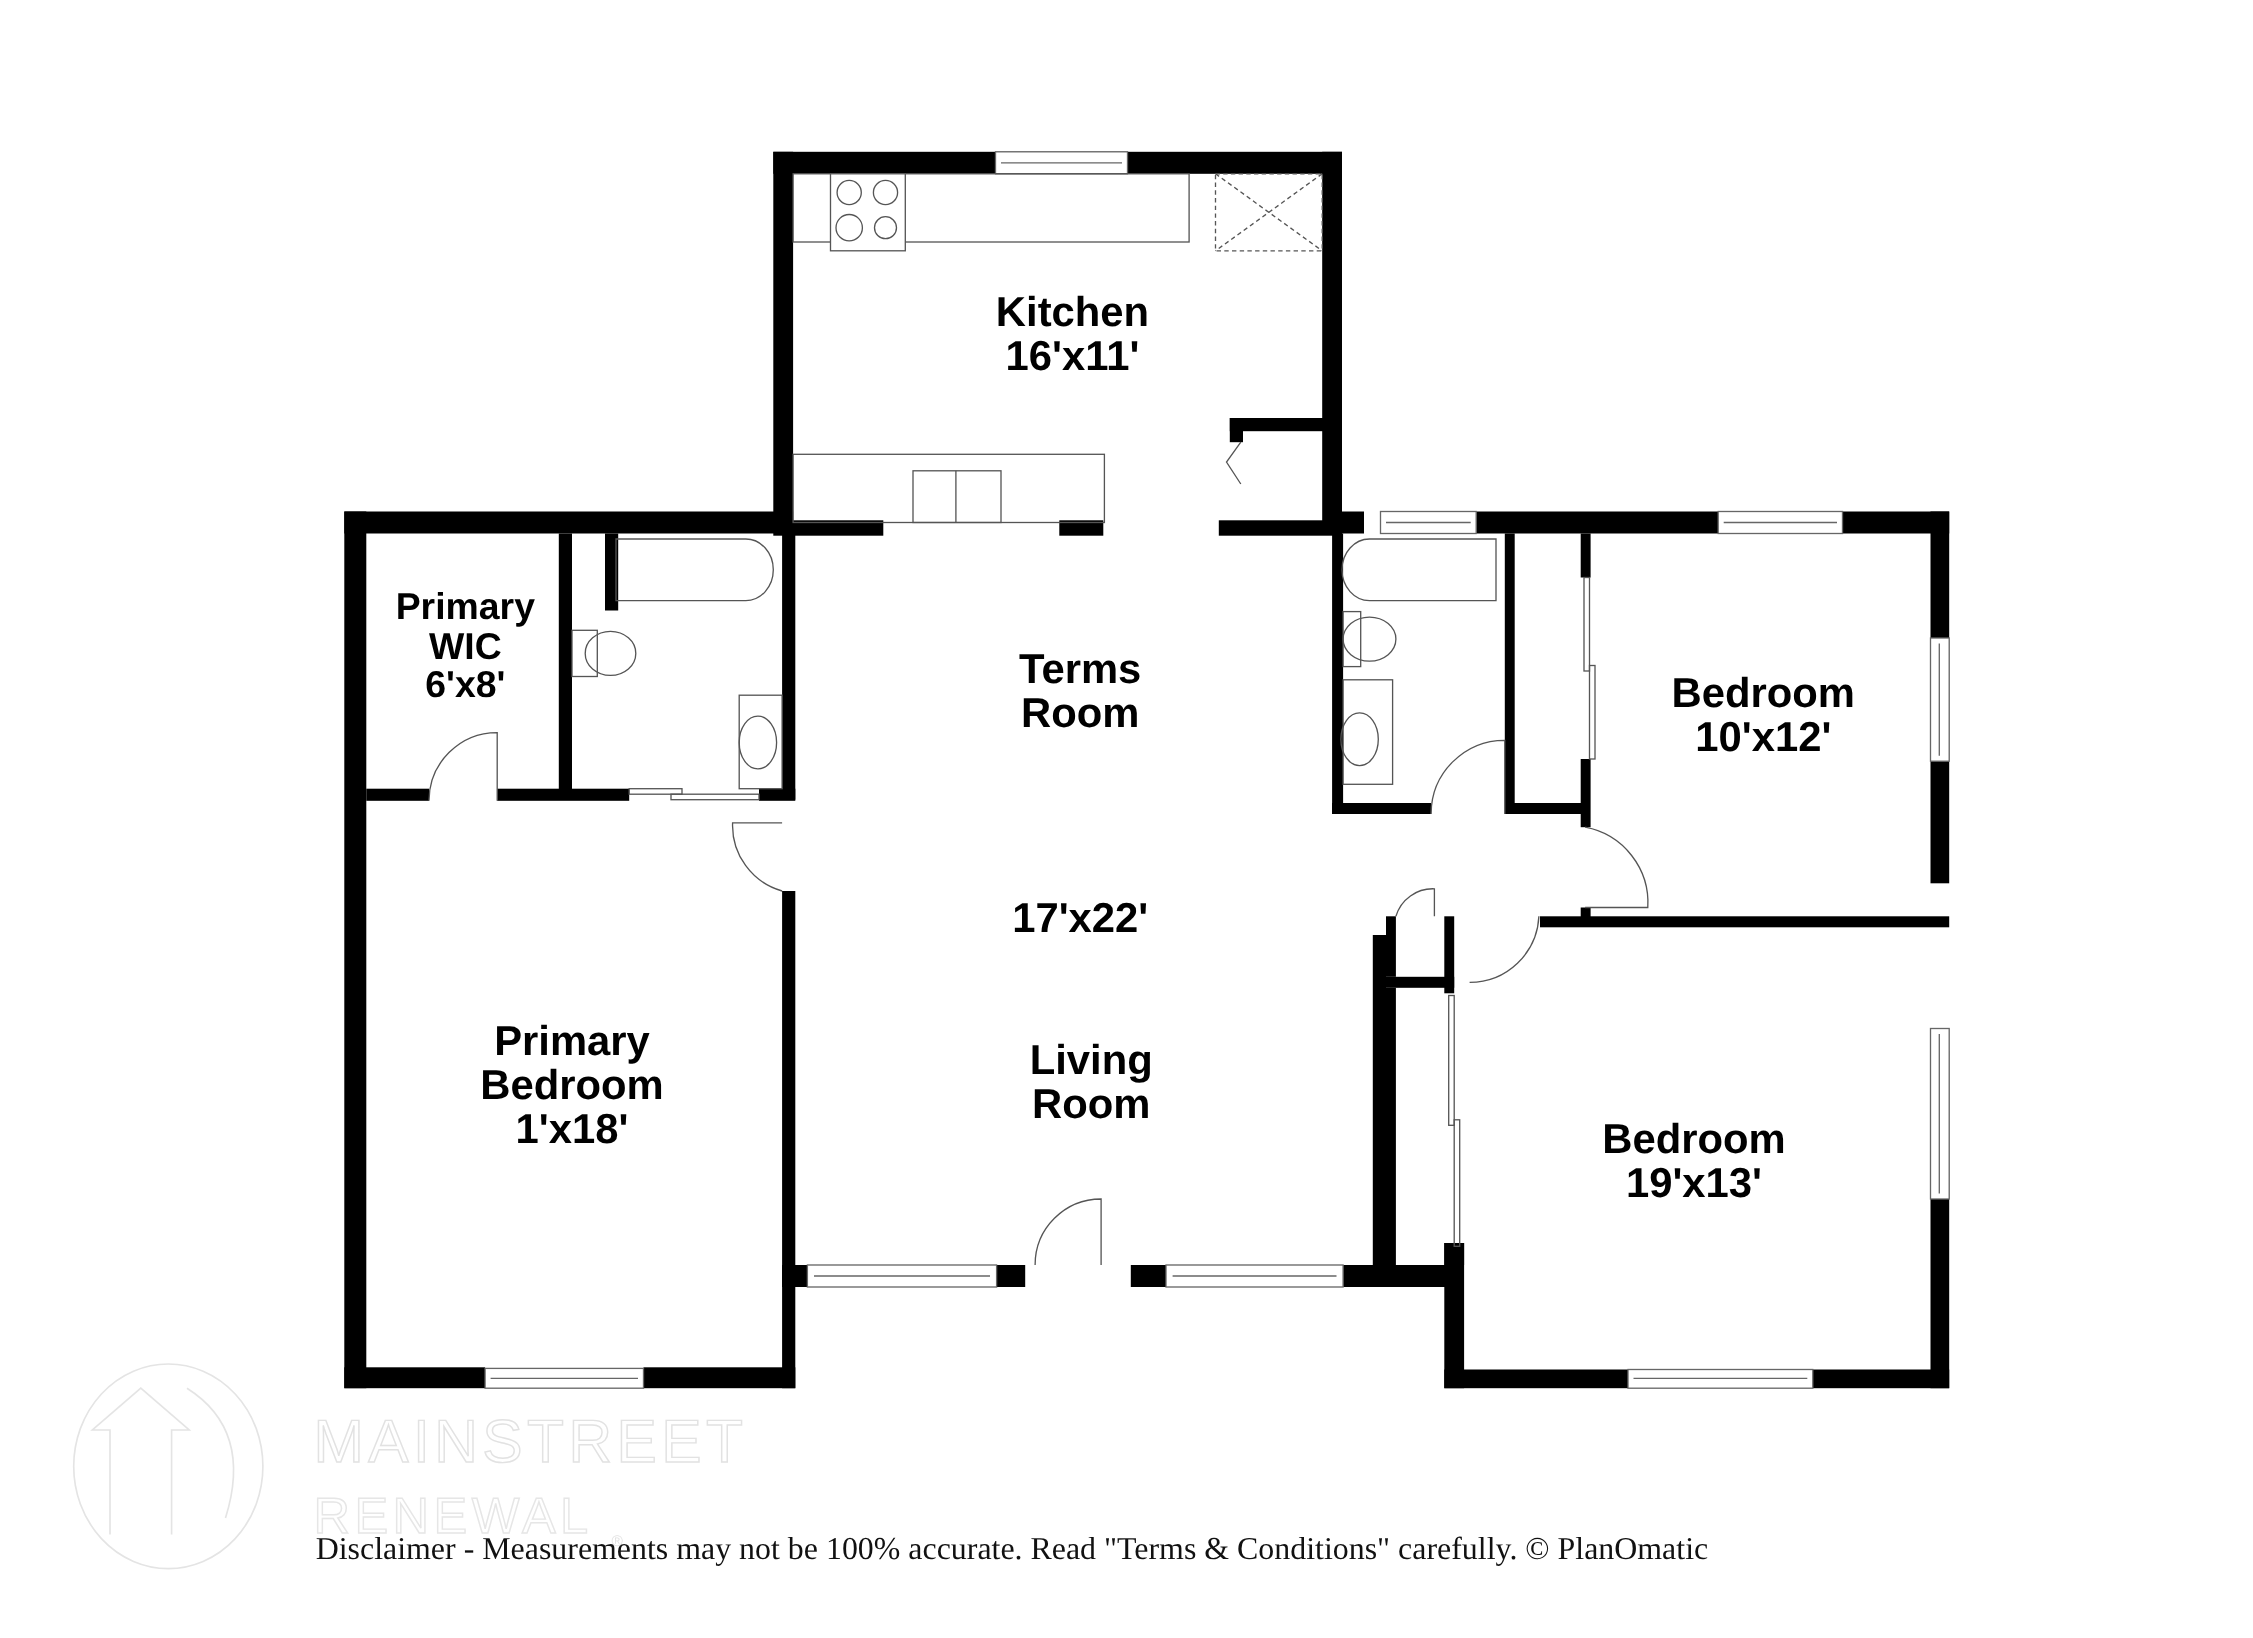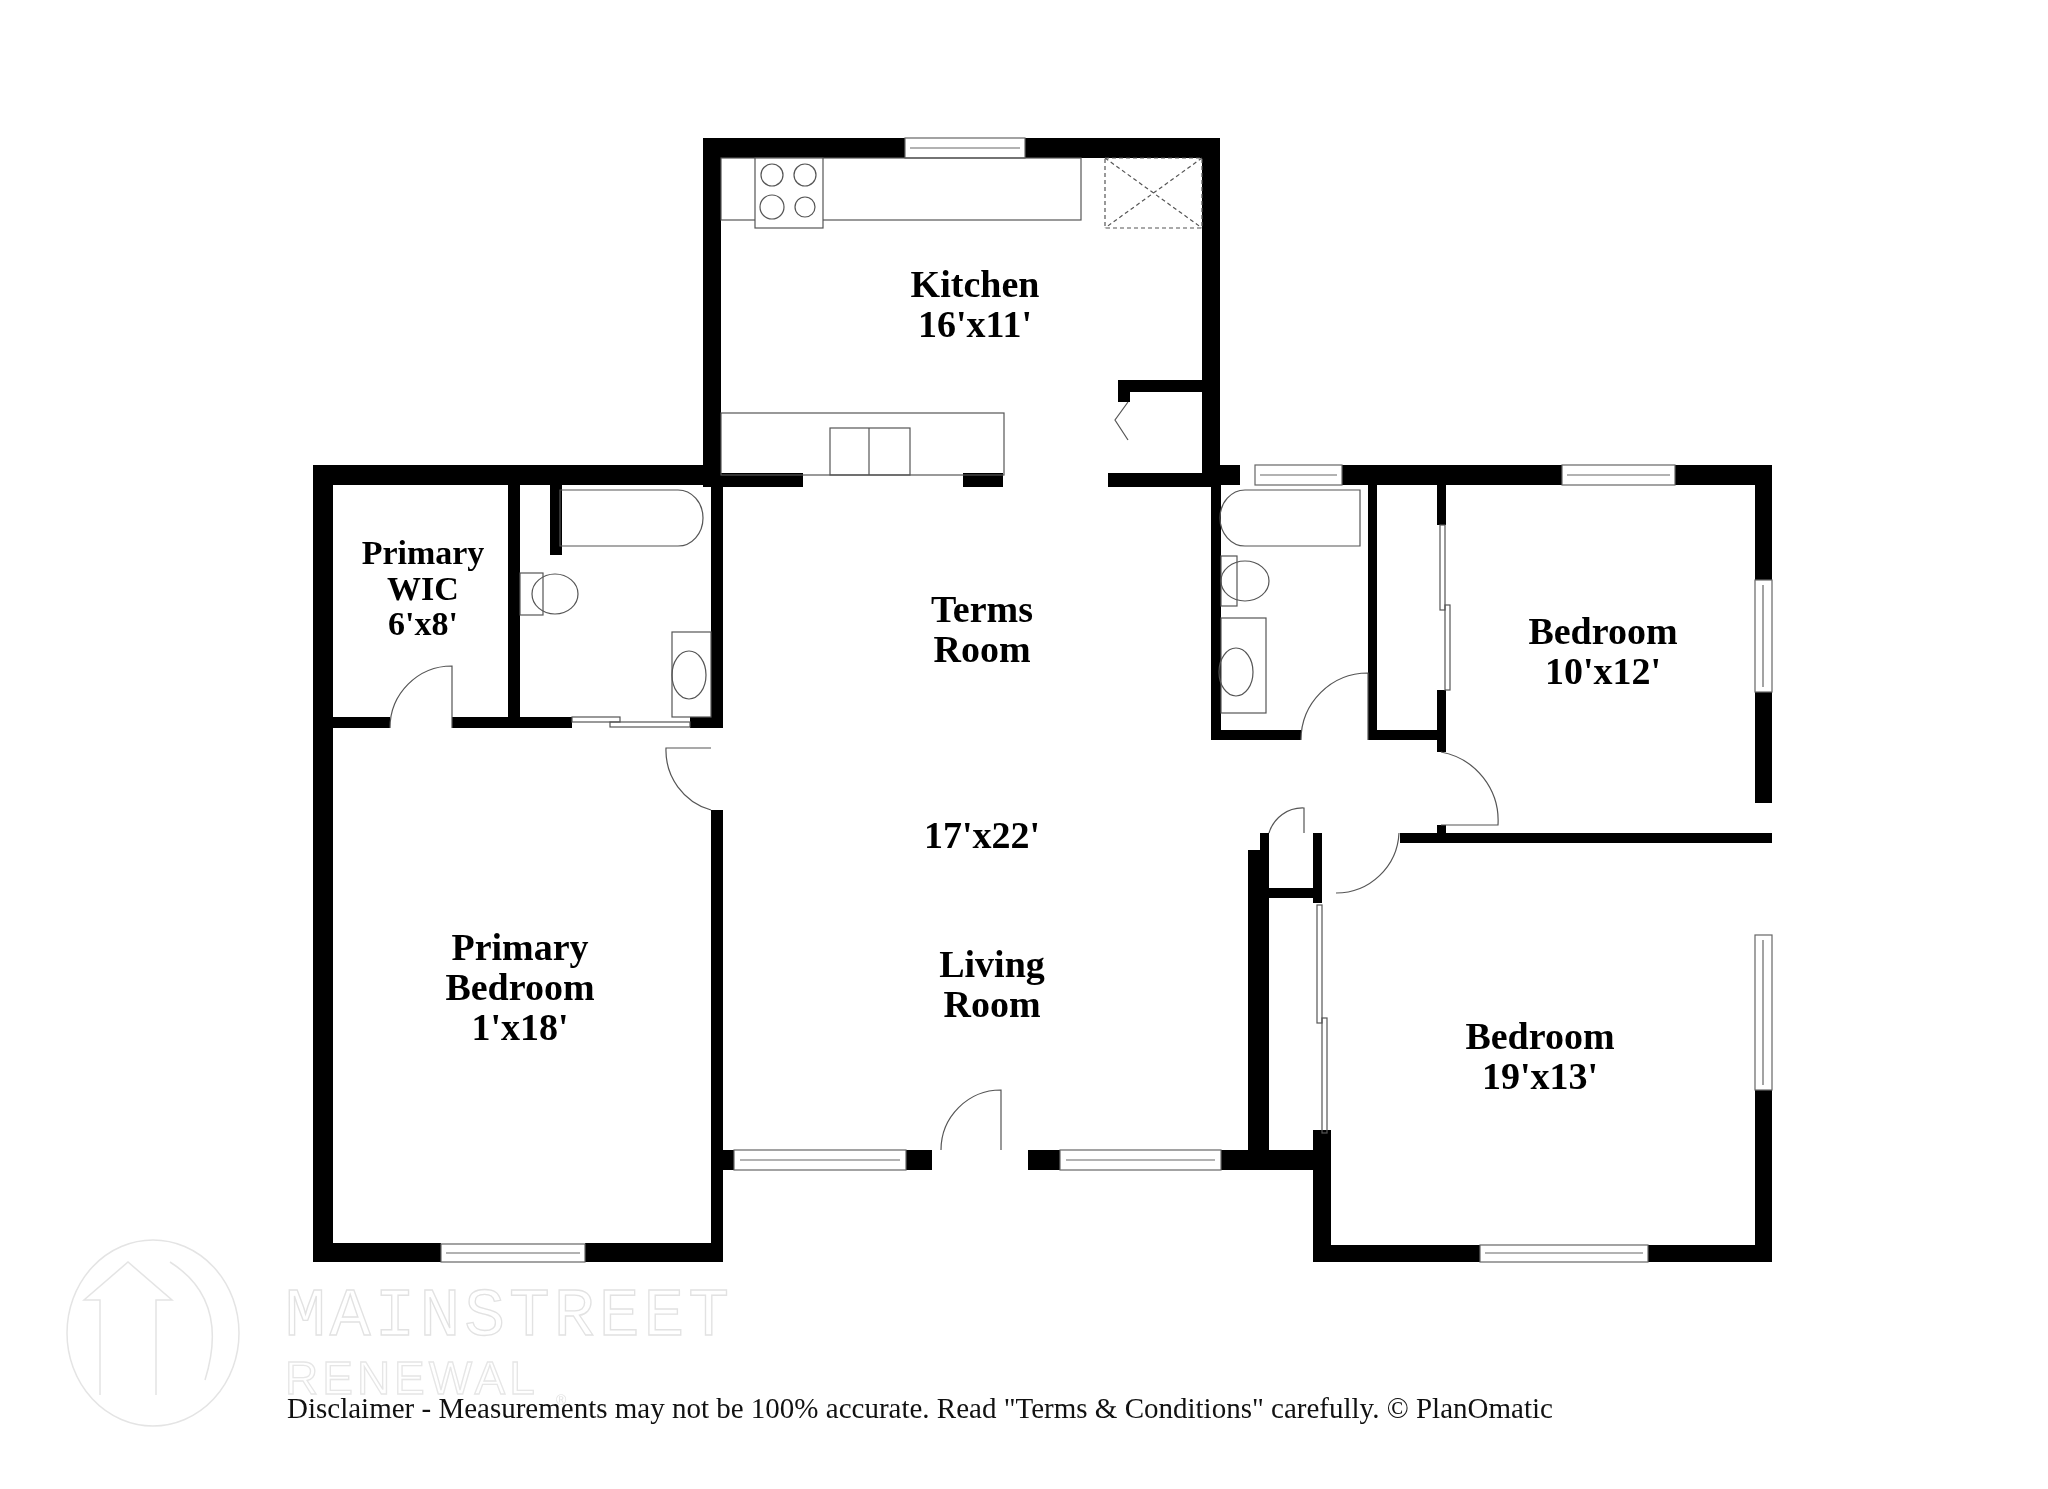--- a/index.html
+++ b/index.html
@@ -1,23 +1,23 @@
 <!DOCTYPE html>
 <html><head>
 <meta charset="utf-8">
 <style>
   html, body { margin:0; padding:0; background:#ffffff; }
   body { width:2048px; height:1489px; position:relative; overflow:hidden; font-family:"DejaVu Serif", serif; }
   #plan { position:absolute; left:0; top:0; width:2048px; height:1489px; }
-  .label { position:absolute; text-align:center; font-family:Liberation Serif, serif; font-weight:bold; color:#000; line-height:1.05; transform:translateX(-50%); white-space:nowrap; }
+  .label { position:absolute; text-align:center; font-family:Liberation Sans, sans-serif; font-weight:bold; color:#000; line-height:1.05; transform:translateX(-50%); white-space:nowrap; }
   .label span { display:block; }
   .room-lg { font-size:38px; }
   .room-sm { font-size:34px; }
   #disclaimer { position:absolute; left:287px; top:1392px; font-family:Liberation Serif, serif; font-size:29px; color:#111; white-space:nowrap; }
-  #watermark-text { position:absolute; left:285px; top:1283px; font-family:Liberation Mono, monospace; color:transparent; -webkit-text-stroke:1.3px #e2e2e2; font-size:68px; letter-spacing:4px; line-height:1; }
+  #watermark-text { position:absolute; left:285px; top:1283px; font-family:Liberation Sans, sans-serif; color:transparent; -webkit-text-stroke:1.3px #e2e2e2; font-size:55px; letter-spacing:4px; line-height:1; }
   #watermark-text2 { position:absolute; left:285px; top:1355px; font-family:"Liberation Sans", sans-serif; color:transparent; -webkit-text-stroke:1.3px #e6e6e6; font-size:46px; letter-spacing:4px; line-height:1; }
   #watermark-reg { position:absolute; left:556px; top:1392px; font-family:"Liberation Sans", sans-serif; font-size:14px; color:#e2e2e2; }
 </style>
 </head>
 <body>
 
 <svg id="plan" viewBox="0 0 2048 1489" xmlns="http://www.w3.org/2000/svg">
 
   <g fill="none" stroke="#e4e4e4" stroke-width="1.5">
     <ellipse cx="153" cy="1333" rx="86" ry="93"></ellipse>

